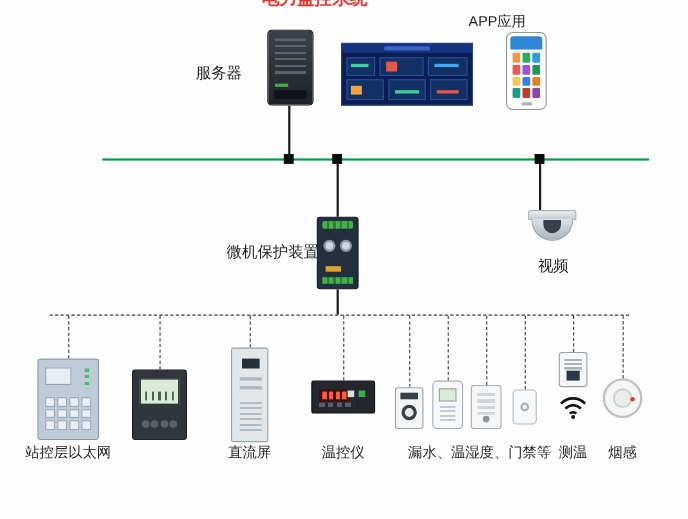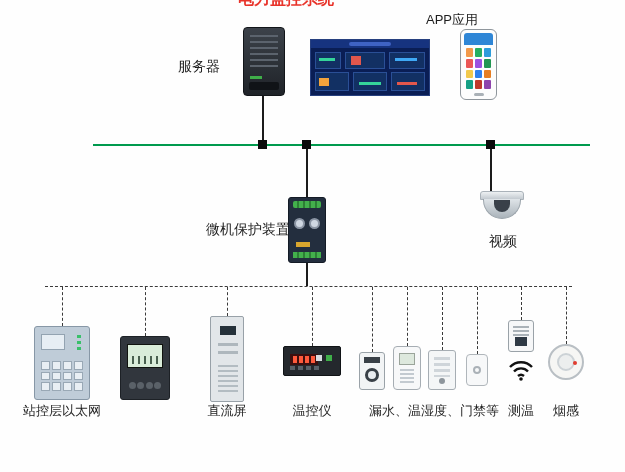--- a/index.html
+++ b/index.html
@@ -291,18 +291,18 @@
   </div>
 
   <div class="abs smoke" style="left:548px;top:344px;">
     <i class="smoke-ring"></i>
     <i class="smoke-dot"></i>
   </div>
 
   <div class="lbl lbl-sm lbl-c" style="left:2px;top:402px;width:120px;">站控层以太网</div>
   <div class="lbl lbl-sm lbl-c" style="left:252px;top:402px;width:120px;">温控仪</div>
   <div class="lbl lbl-sm lbl-c" style="left:167px;top:402px;width:120px;">直流屏</div>
-  <div class="lbl lbl-sm lbl-c" style="left:347px;top:402px;width:152px;text-align:right;">漏水、温湿度、门禁等</div>
+  <div class="lbl lbl-sm lbl-c" style="left:360px;top:402px;width:152px;">漏水、温湿度、门禁等</div>
   <div class="lbl lbl-sm lbl-c" style="left:506px;top:402px;width:120px;">烟感</div>
   <div class="lbl lbl-sm lbl-c" style="left:461px;top:402px;width:120px;">测温</div>
 
 
 </div>
 
 </body></html>

